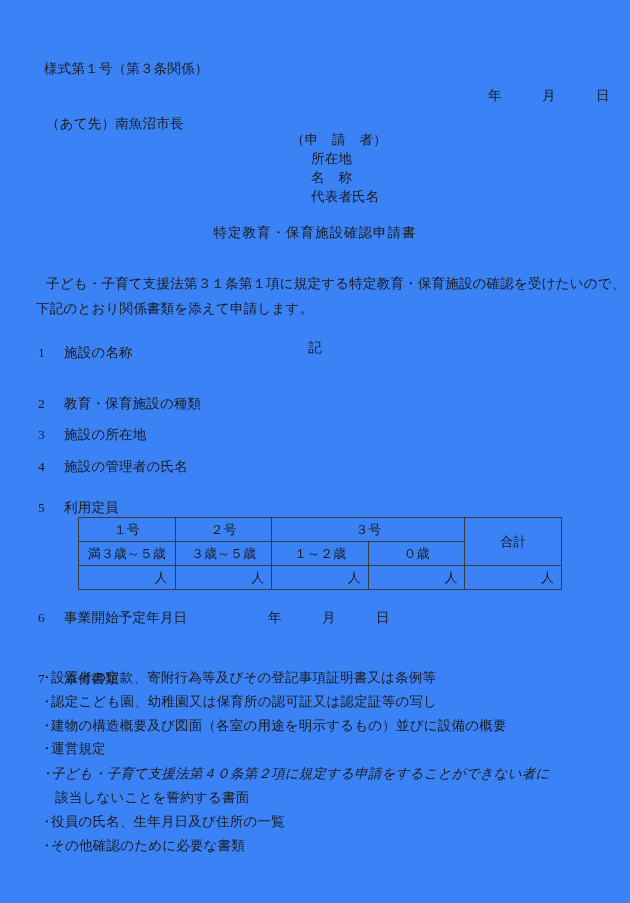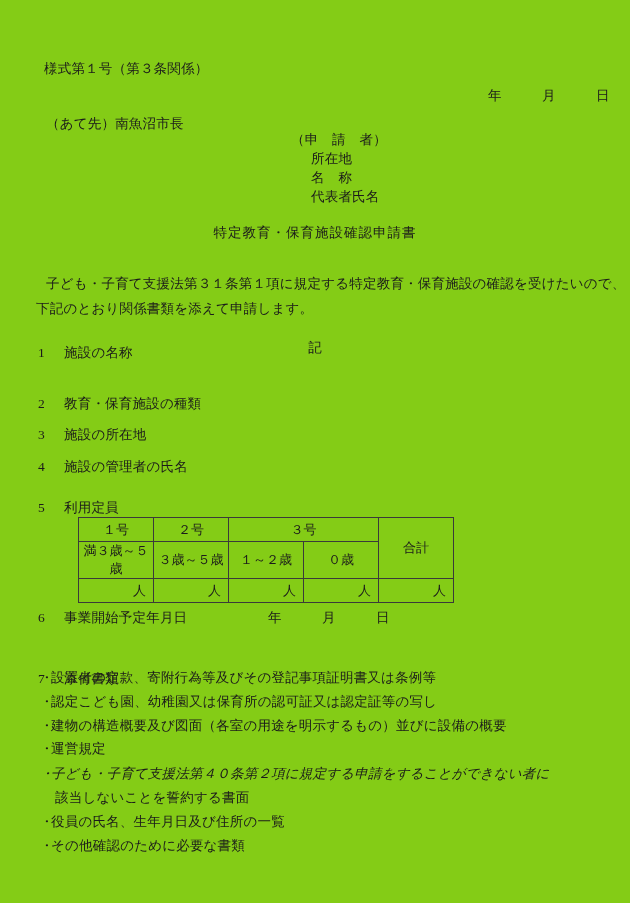--- a/index.html
+++ b/index.html
@@ -9,21 +9,21 @@
   }
   body {
     font-family: "Liberation Serif", "DejaVu Serif", serif;
     color: #1b1b1b;
     -webkit-font-smoothing: antialiased;
   }
   .page {
     position: relative;
     width: 630px;
     height: 903px;
-    background: #84cc16;
+    background: #3b82f6;
     overflow: hidden;
   }
 
   
   .t {
     position: absolute;
     white-space: pre;
     font-size: 13.5px;
     line-height: 1.0;
     letter-spacing: 0.2px;
@@ -70,21 +70,21 @@
   .i6 { top: 611px; }
   .i7 { top: 672px; }
 
   .i6-date { left: 268px; top: 611px; letter-spacing: 0px; }
 
   
   .cap-table {
     position: absolute;
     left: 78px;
     top: 517px;
-    width: 376px;
+    width: 484px;
     border-collapse: collapse;
     table-layout: fixed;
   }
   .cap-table td {
     border: 1px solid #3a3a3a;
     height: 23px;
     font-size: 13px;
     text-align: center;
     vertical-align: middle;
     padding: 0;

